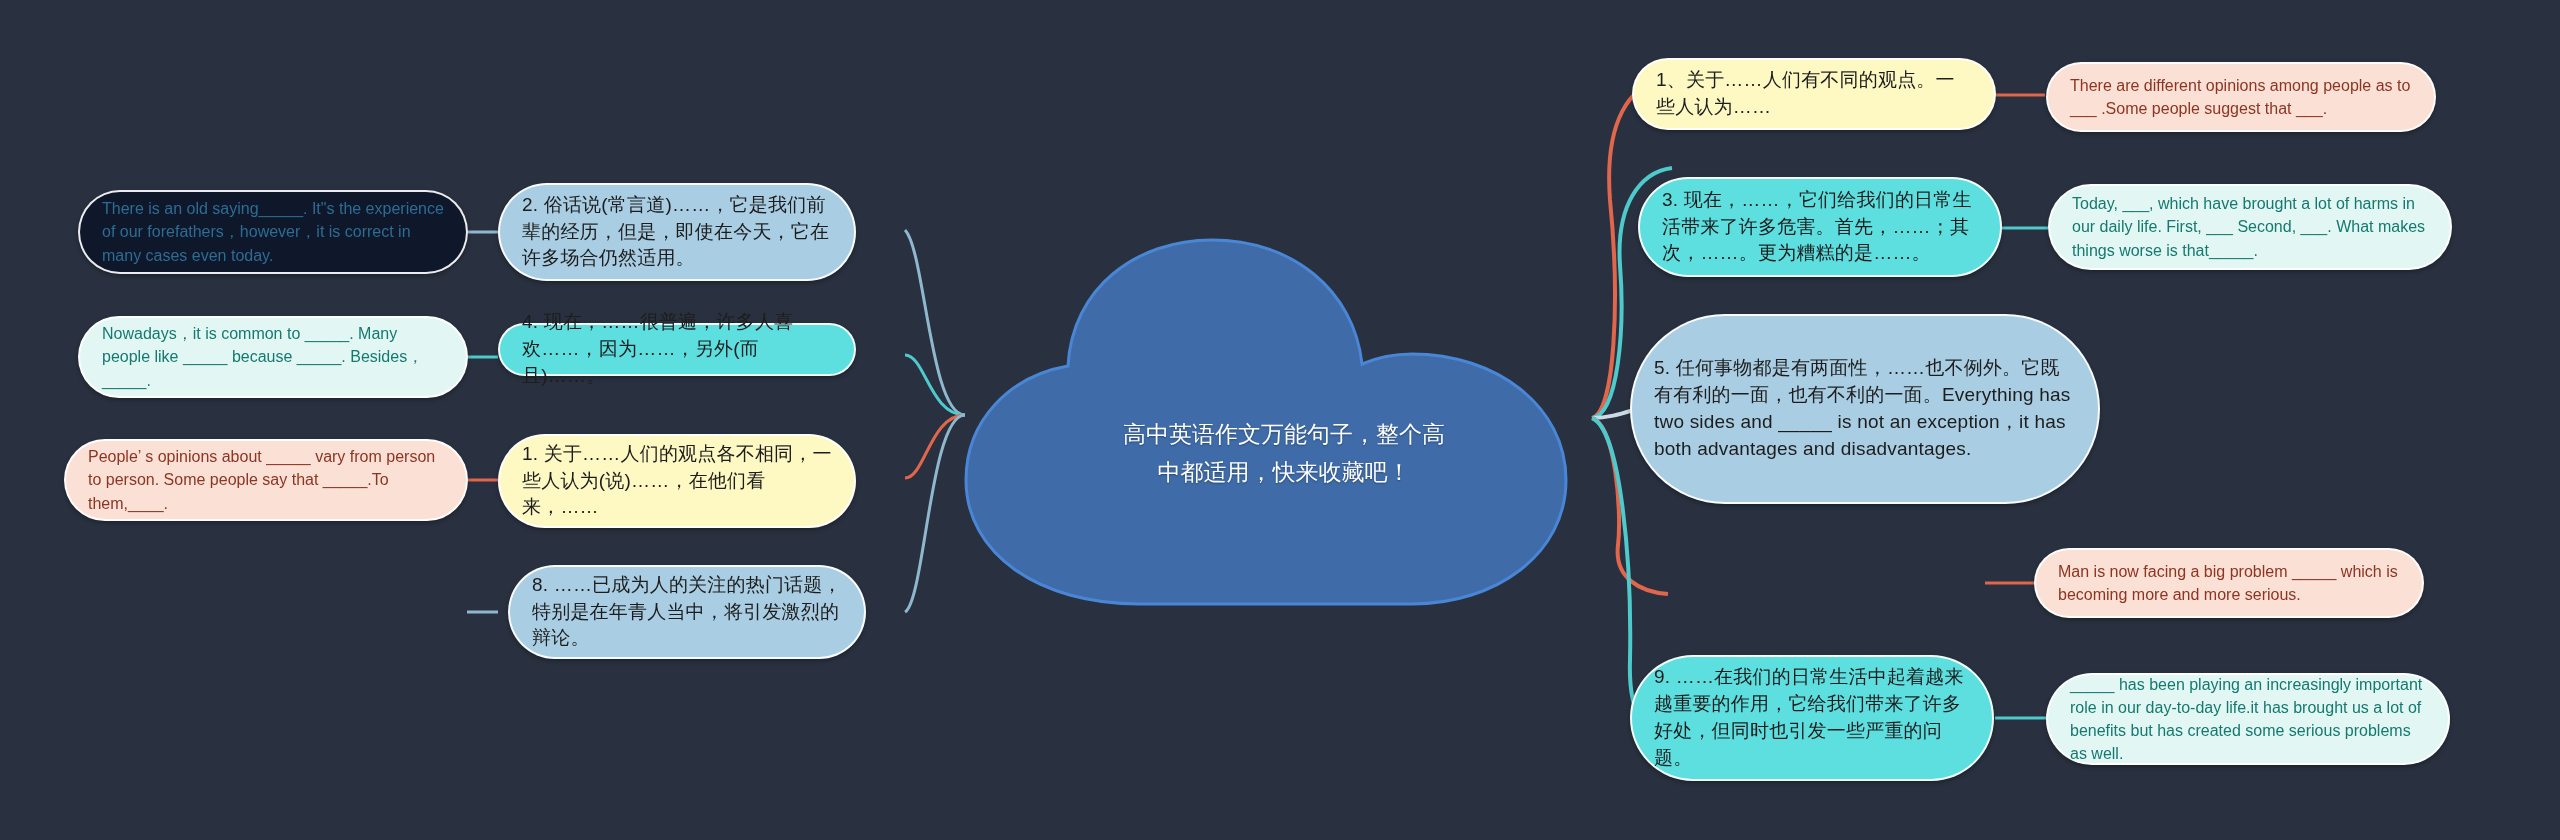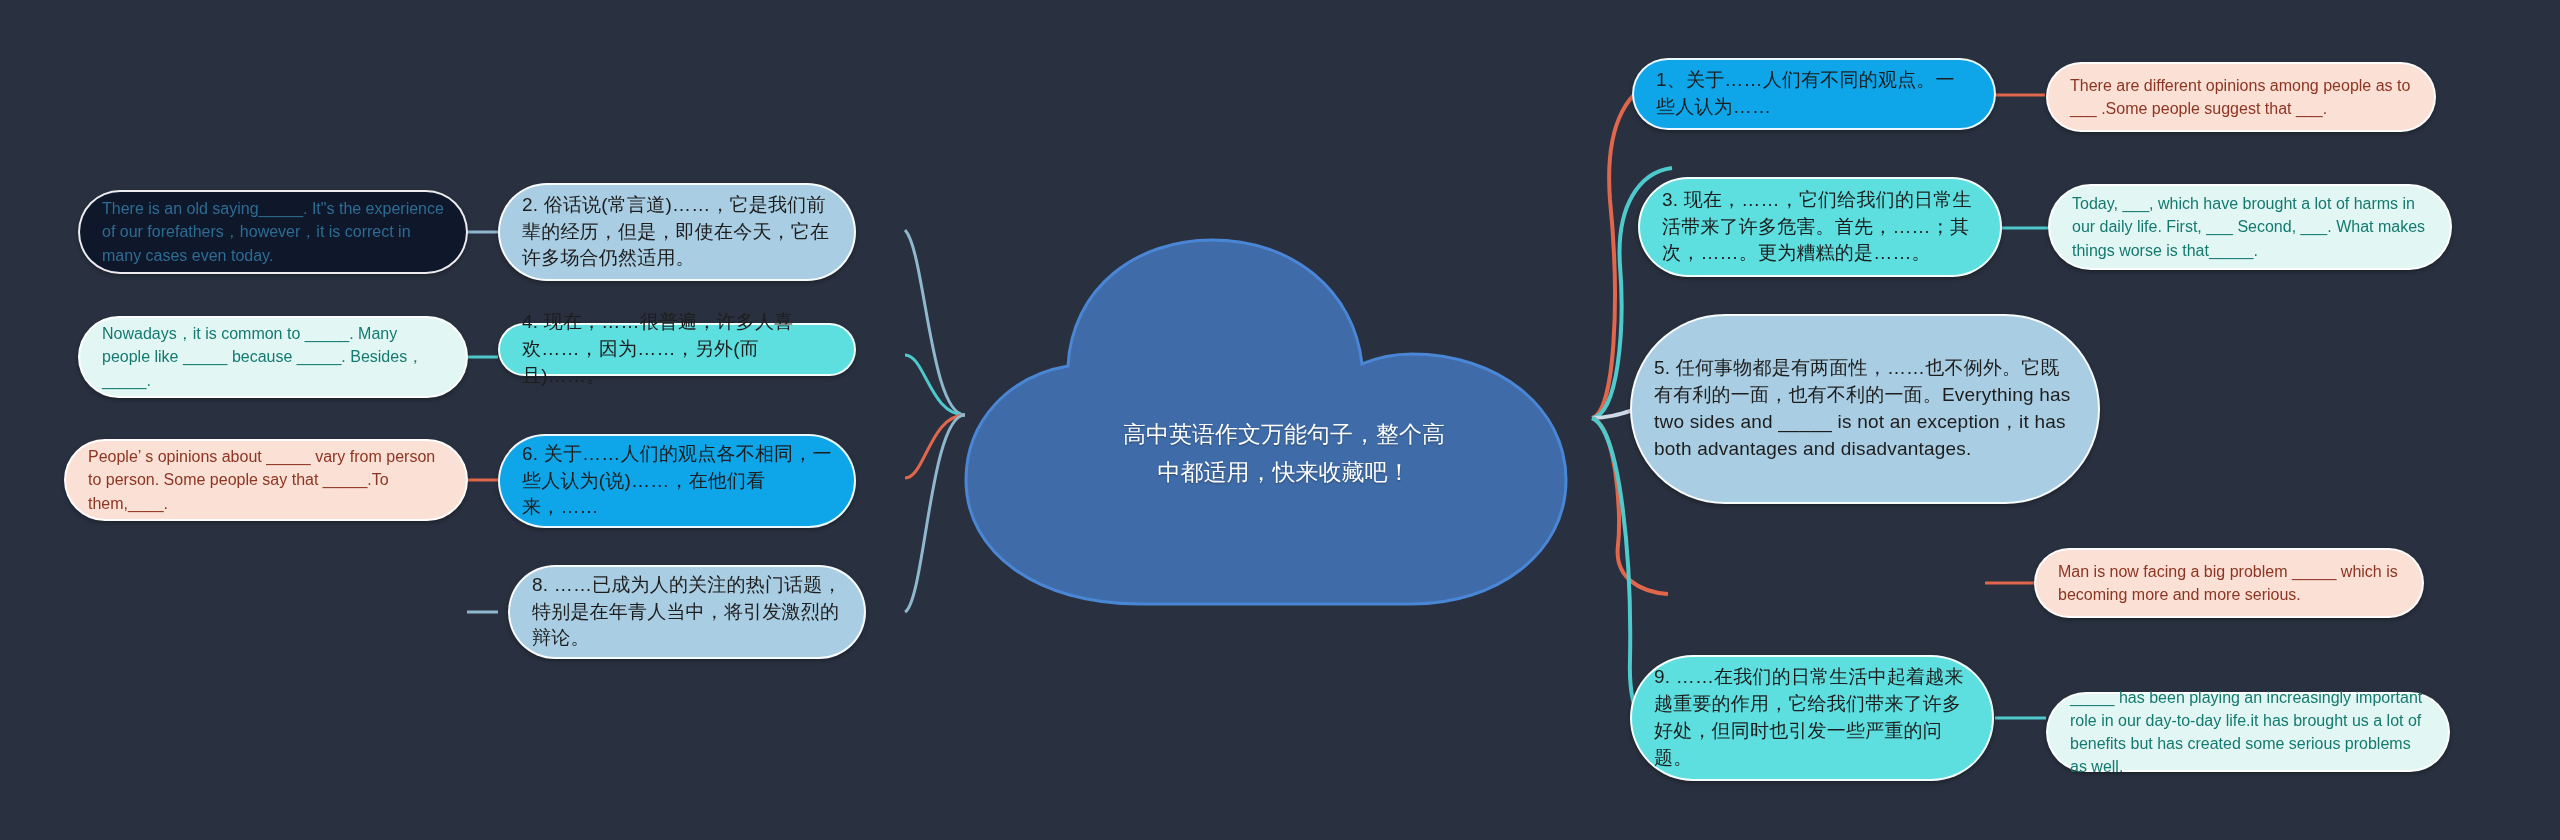--- a/index.html
+++ b/index.html
@@ -23,21 +23,21 @@
     padding:10px 22px;
     line-height:1.42;
     box-shadow:0 2px 4px rgba(0,0,0,.30);
     border:2px solid rgba(255,255,255,.92);
   }
   .node span{display:block;width:100%;}
 
   
   .c-steelblue{background:#a9cde2;color:#1d1d1d;}          
   .c-cyan     {background:#5ddfe0;color:#1d1d1d;}          
-  .c-orange   {background:#0ea5e9;color:#1d1d1d;}          
+  .c-orange   {background:#fef9c3;color:#1d1d1d;}          
   .c-lightblue{background:#a9cde2;color:#1d1d1d;}          
 
   .c-paleblue {background:#0f172a;color:#2d6c93;justify-content:center;}          
   .c-palemint {background:#e2f7f4;color:#14796f;}          
   .c-palepink {background:#fbe0d6;color:#8d3522;}          
 
   .eng{font-size:16px;line-height:1.45;}
   .cn {font-size:19px;letter-spacing:.2px;}
 
   
@@ -99,21 +99,21 @@
 
   <div class="node cn c-steelblue" style="left:498px;top:183px;width:358px;height:98px;">
     <span>2. 俗话说(常言道)……，它是我们前辈的经历，但是，即使在今天，它在许多场合仍然适用。</span>
   </div>
 
   <div class="node cn c-cyan" style="left:498px;top:323px;width:358px;height:53px;">
     <span>4. 现在，……很普遍，许多人喜欢……，因为……，另外(而且)……。</span>
   </div>
 
   <div class="node cn c-orange" style="left:498px;top:434px;width:358px;height:94px;">
-    <span>6. 关于……人们的观点各不相同，一些人认为(说)……，在他们看来，……</span>
+    <span>1. 关于……人们的观点各不相同，一些人认为(说)……，在他们看来，……</span>
   </div>
 
   <div class="node cn c-steelblue" style="left:508px;top:565px;width:358px;height:94px;">
     <span>8. ……已成为人的关注的热门话题，特别是在年青人当中，将引发激烈的辩论。</span>
   </div>
 
   <div class="node eng c-paleblue" style="left:78px;top:190px;width:390px;height:84px;">
     <span>There is an old saying_____. It"s the experience of our  forefathers，however，it is correct in many cases even today.</span>
   </div>
 
@@ -148,17 +148,17 @@
   </div>
 
   <div class="node eng c-palemint" style="left:2048px;top:184px;width:404px;height:86px;">
     <span>Today, ___, which have brought a lot of harms in our daily life. First,  ___ Second, ___. What makes things worse is that_____.</span>
   </div>
 
   <div class="node eng c-palepink" style="left:2034px;top:548px;width:390px;height:70px;">
     <span>Man is now facing a big problem _____ which is becoming more and more serious.</span>
   </div>
 
-  <div class="node eng c-palemint" style="left:2046px;top:692px;width:404px;height:80px;">
+  <div class="node eng c-palemint" style="left:2046px;top:673px;width:404px;height:92px;">
     <span>_____ has been playing an increasingly important role in our day-to-day  life.it has brought us a lot of benefits but has created some serious problems  as well.</span>
   </div>
 
 </div>
 
 </body></html>

